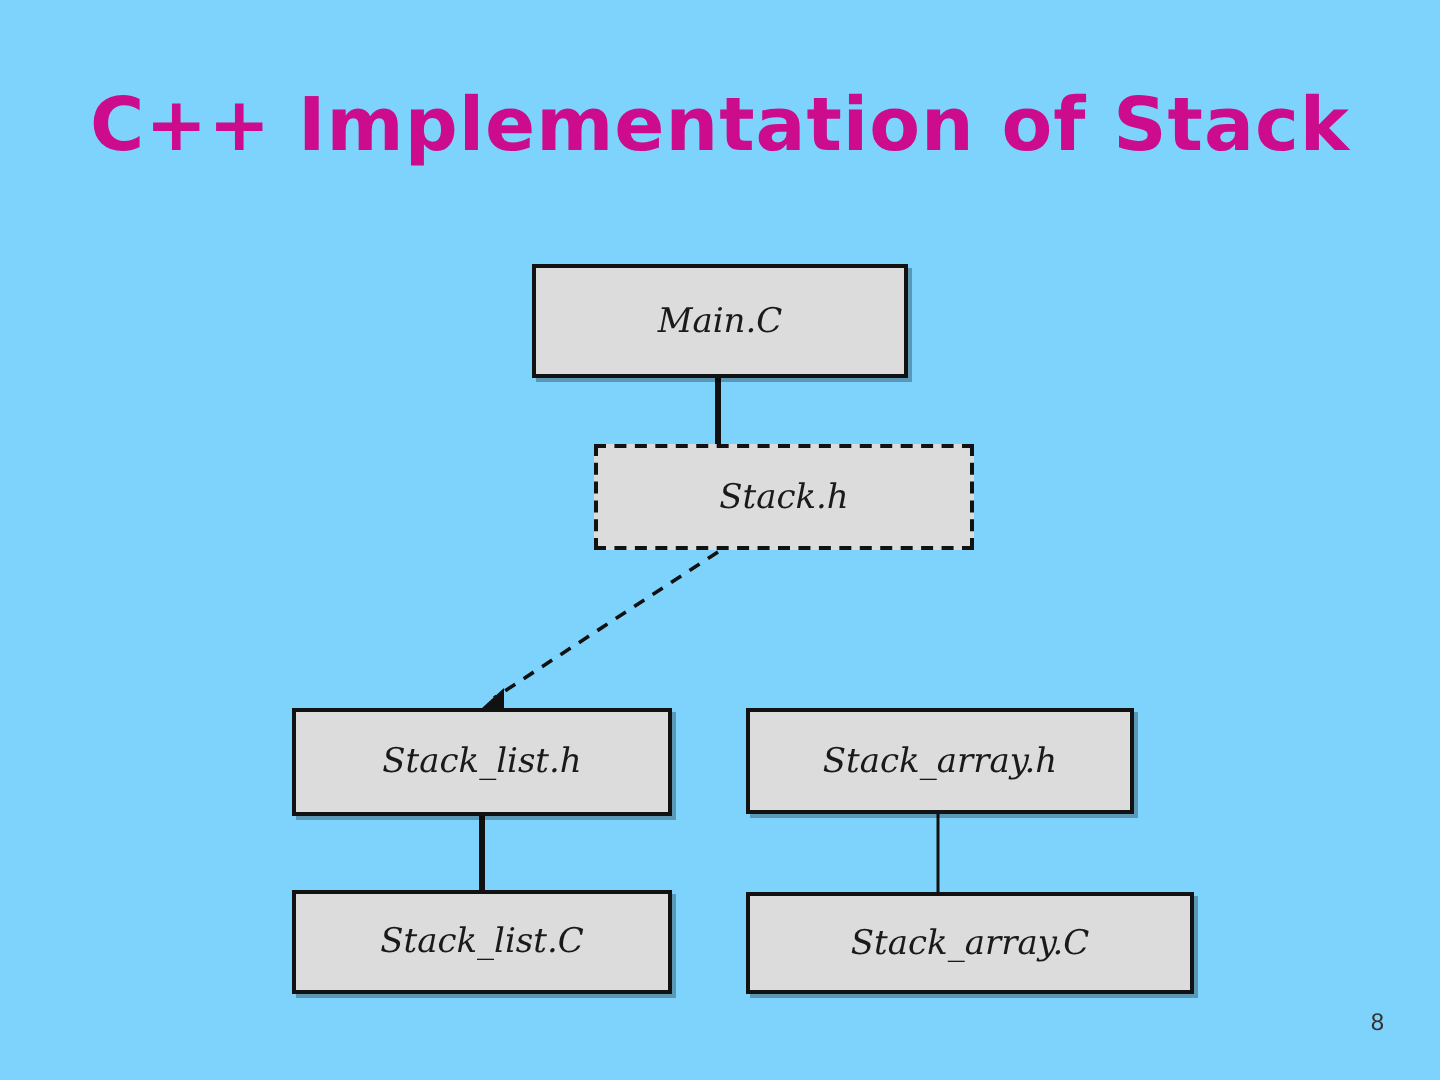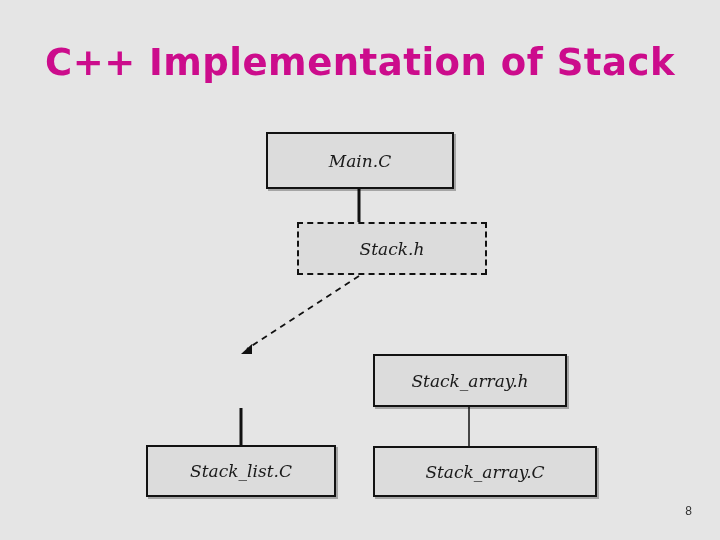--- a/index.html
+++ b/index.html
@@ -4,21 +4,21 @@
 <style>
   html, body {
     margin: 0;
     padding: 0;
     background: #ffffff;
   }
   #slide {
     position: relative;
     width: 720px;
     height: 540px;
-    background: #e5e5e5;
+    background: #7dd3fc;
     overflow: hidden;
     font-family: "Liberation Sans", sans-serif;
   }
 
   
   #slide-title {
     position: absolute;
     left: 0;
     top: 40px;
     width: 720px;
@@ -109,20 +109,23 @@
     </svg>
 
     <div class="node solid" style="left:266px; top:132px; width:188px; height:57px;">
       <span class="node-label">Main.C</span>
     </div>
 
     <div class="node dashed" style="left:265px; top:222px; width:190px; height:53px;">
       <span class="node-label">Stack.h</span>
     </div>
 
+    <div class="node solid" style="left:146px; top:354px; width:190px; height:54px;">
+      <span class="node-label">Stack_list.h</span>
+    </div>
 
     <div class="node solid" style="left:373px; top:354px; width:194px; height:53px;">
       <span class="node-label">Stack_array.h</span>
     </div>
 
     <div class="node solid" style="left:146px; top:445px; width:190px; height:52px;">
       <span class="node-label">Stack_list.C</span>
     </div>
 
     <div class="node solid" style="left:373px; top:446px; width:224px; height:51px;">

